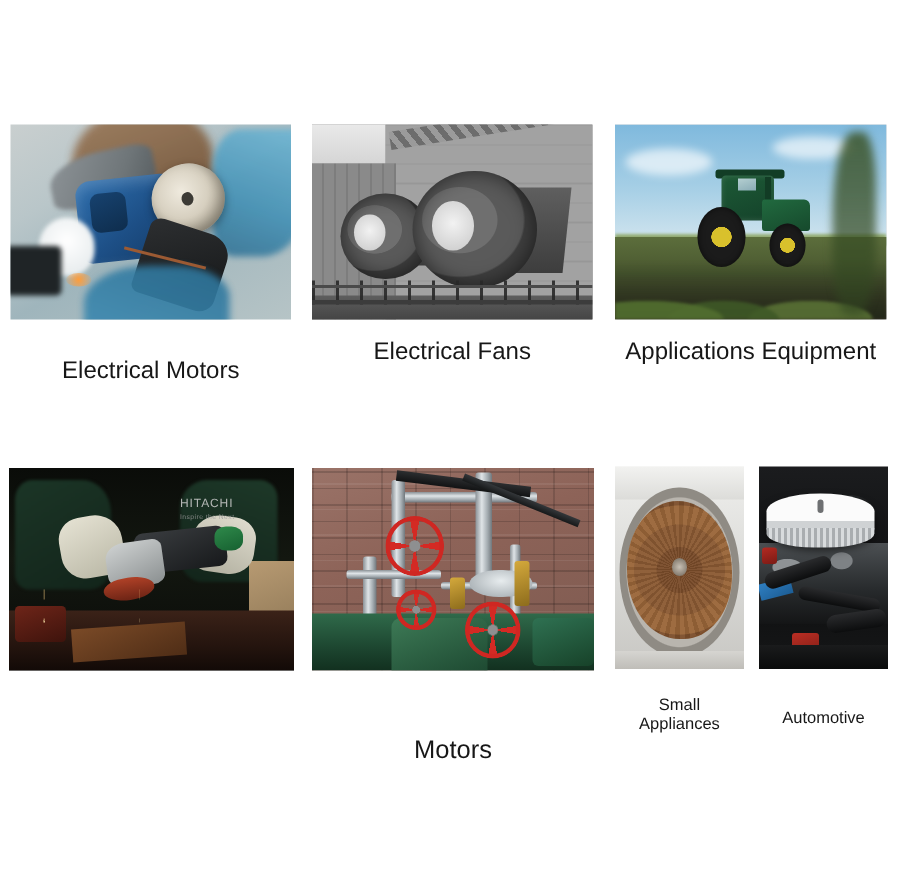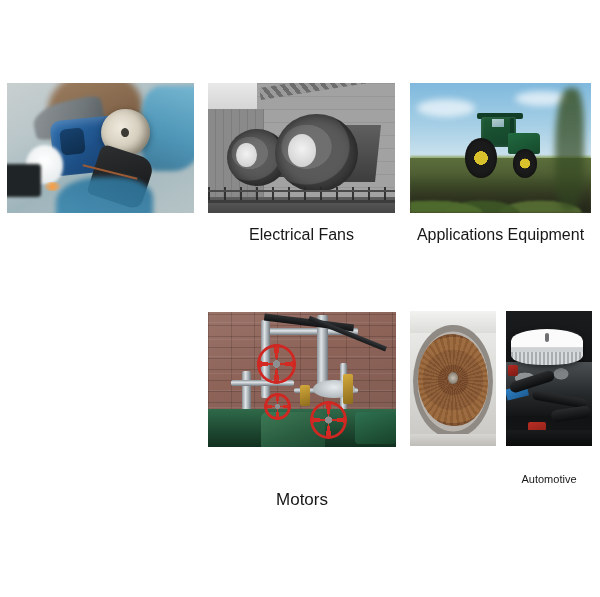--- a/index.html
+++ b/index.html
@@ -557,20 +557,21 @@
       <div class="em-body"></div>
       <div class="em-pulley"></div>
       <div class="em-arm"></div>
       <div class="em-white"></div>
       <div class="em-dark-l"></div>
       <div class="em-blue-b"></div>
       <div class="em-wire"></div>
       <div class="em-spark"></div>
     </div>
   </div>
+  <div class="caption" id="cap-electrical-motors">Electrical Motors</div>
 
   <div class="pic if-bg" id="pic-industrial-fans">
     <div class="scene">
       <div class="if-sky"></div>
       <div class="if-wall-r"></div>
       <div class="if-wall-l"></div>
       <div class="if-beam"></div>
       <div class="if-duct1"></div>
       <div class="if-duct2"></div>
       <div class="if-fan if-fan1"></div>
@@ -599,20 +600,39 @@
         <div class="ag-hood"></div>
         <div class="ag-wheel ag-wheel-rear"></div>
         <div class="ag-wheel ag-wheel-front"></div>
       </div>
       <div class="ag-grass"></div>
       <div class="ag-stalk"></div>
     </div>
   </div>
   <div class="caption" id="cap-agricultural-equipment">Applications Equipment</div>
 
+  <div class="pic pt-bg" id="pic-power-tools">
+    <div class="scene">
+      <div class="pt-sleeve-l"></div>
+      <div class="pt-sleeve-r"></div>
+      <div class="pt-tan"></div>
+      <div class="pt-glove-l"></div>
+      <div class="pt-glove-r"></div>
+      <div class="pt-tool-body"></div>
+      <div class="pt-tool-cap"></div>
+      <div class="pt-tool-head"></div>
+      <div class="pt-disc"></div>
+      <div class="pt-bench"></div>
+      <div class="pt-wood"></div>
+      <div class="pt-vise"></div>
+      <div class="pt-sparks"></div>
+      <div class="pt-brand">HITACHI</div>
+      <div class="pt-brand-sub">Inspire the Next</div>
+    </div>
+  </div>
 
   <div class="pic" id="pic-pumps">
     <div class="scene">
       <div class="pm-brick"></div>
       <div class="pipe pm-p4 pipe-h"></div>
       <div class="pipe pm-p1"></div>
       <div class="pipe pm-p2"></div>
       <div class="pipe pm-p3"></div>
       <div class="pipe pm-p5 pipe-h"></div>
       <div class="pipe pm-p6 pipe-h"></div>
@@ -634,20 +654,24 @@
 
   <div class="pic sa-bg" id="pic-small-appliances">
     <div class="scene">
       <div class="sa-rim-top"></div>
       <div class="sa-bowl"></div>
       <div class="sa-grounds"></div>
       <div class="sa-hub"></div>
       <div class="sa-rim-bot"></div>
     </div>
   </div>
+  <div class="caption" id="cap-small-appliances">
+    <div>Small</div>
+    <div>Appliances</div>
+  </div>
 
   <div class="pic au-bg" id="pic-automotive">
     <div class="scene">
       <div class="au-block"></div>
       <div class="au-wing"></div>
       <div class="au-filter"></div>
       <div class="au-filter-band"></div>
       <div class="au-nut"></div>
       <div class="au-red1"></div>
       <div class="au-blue"></div>

